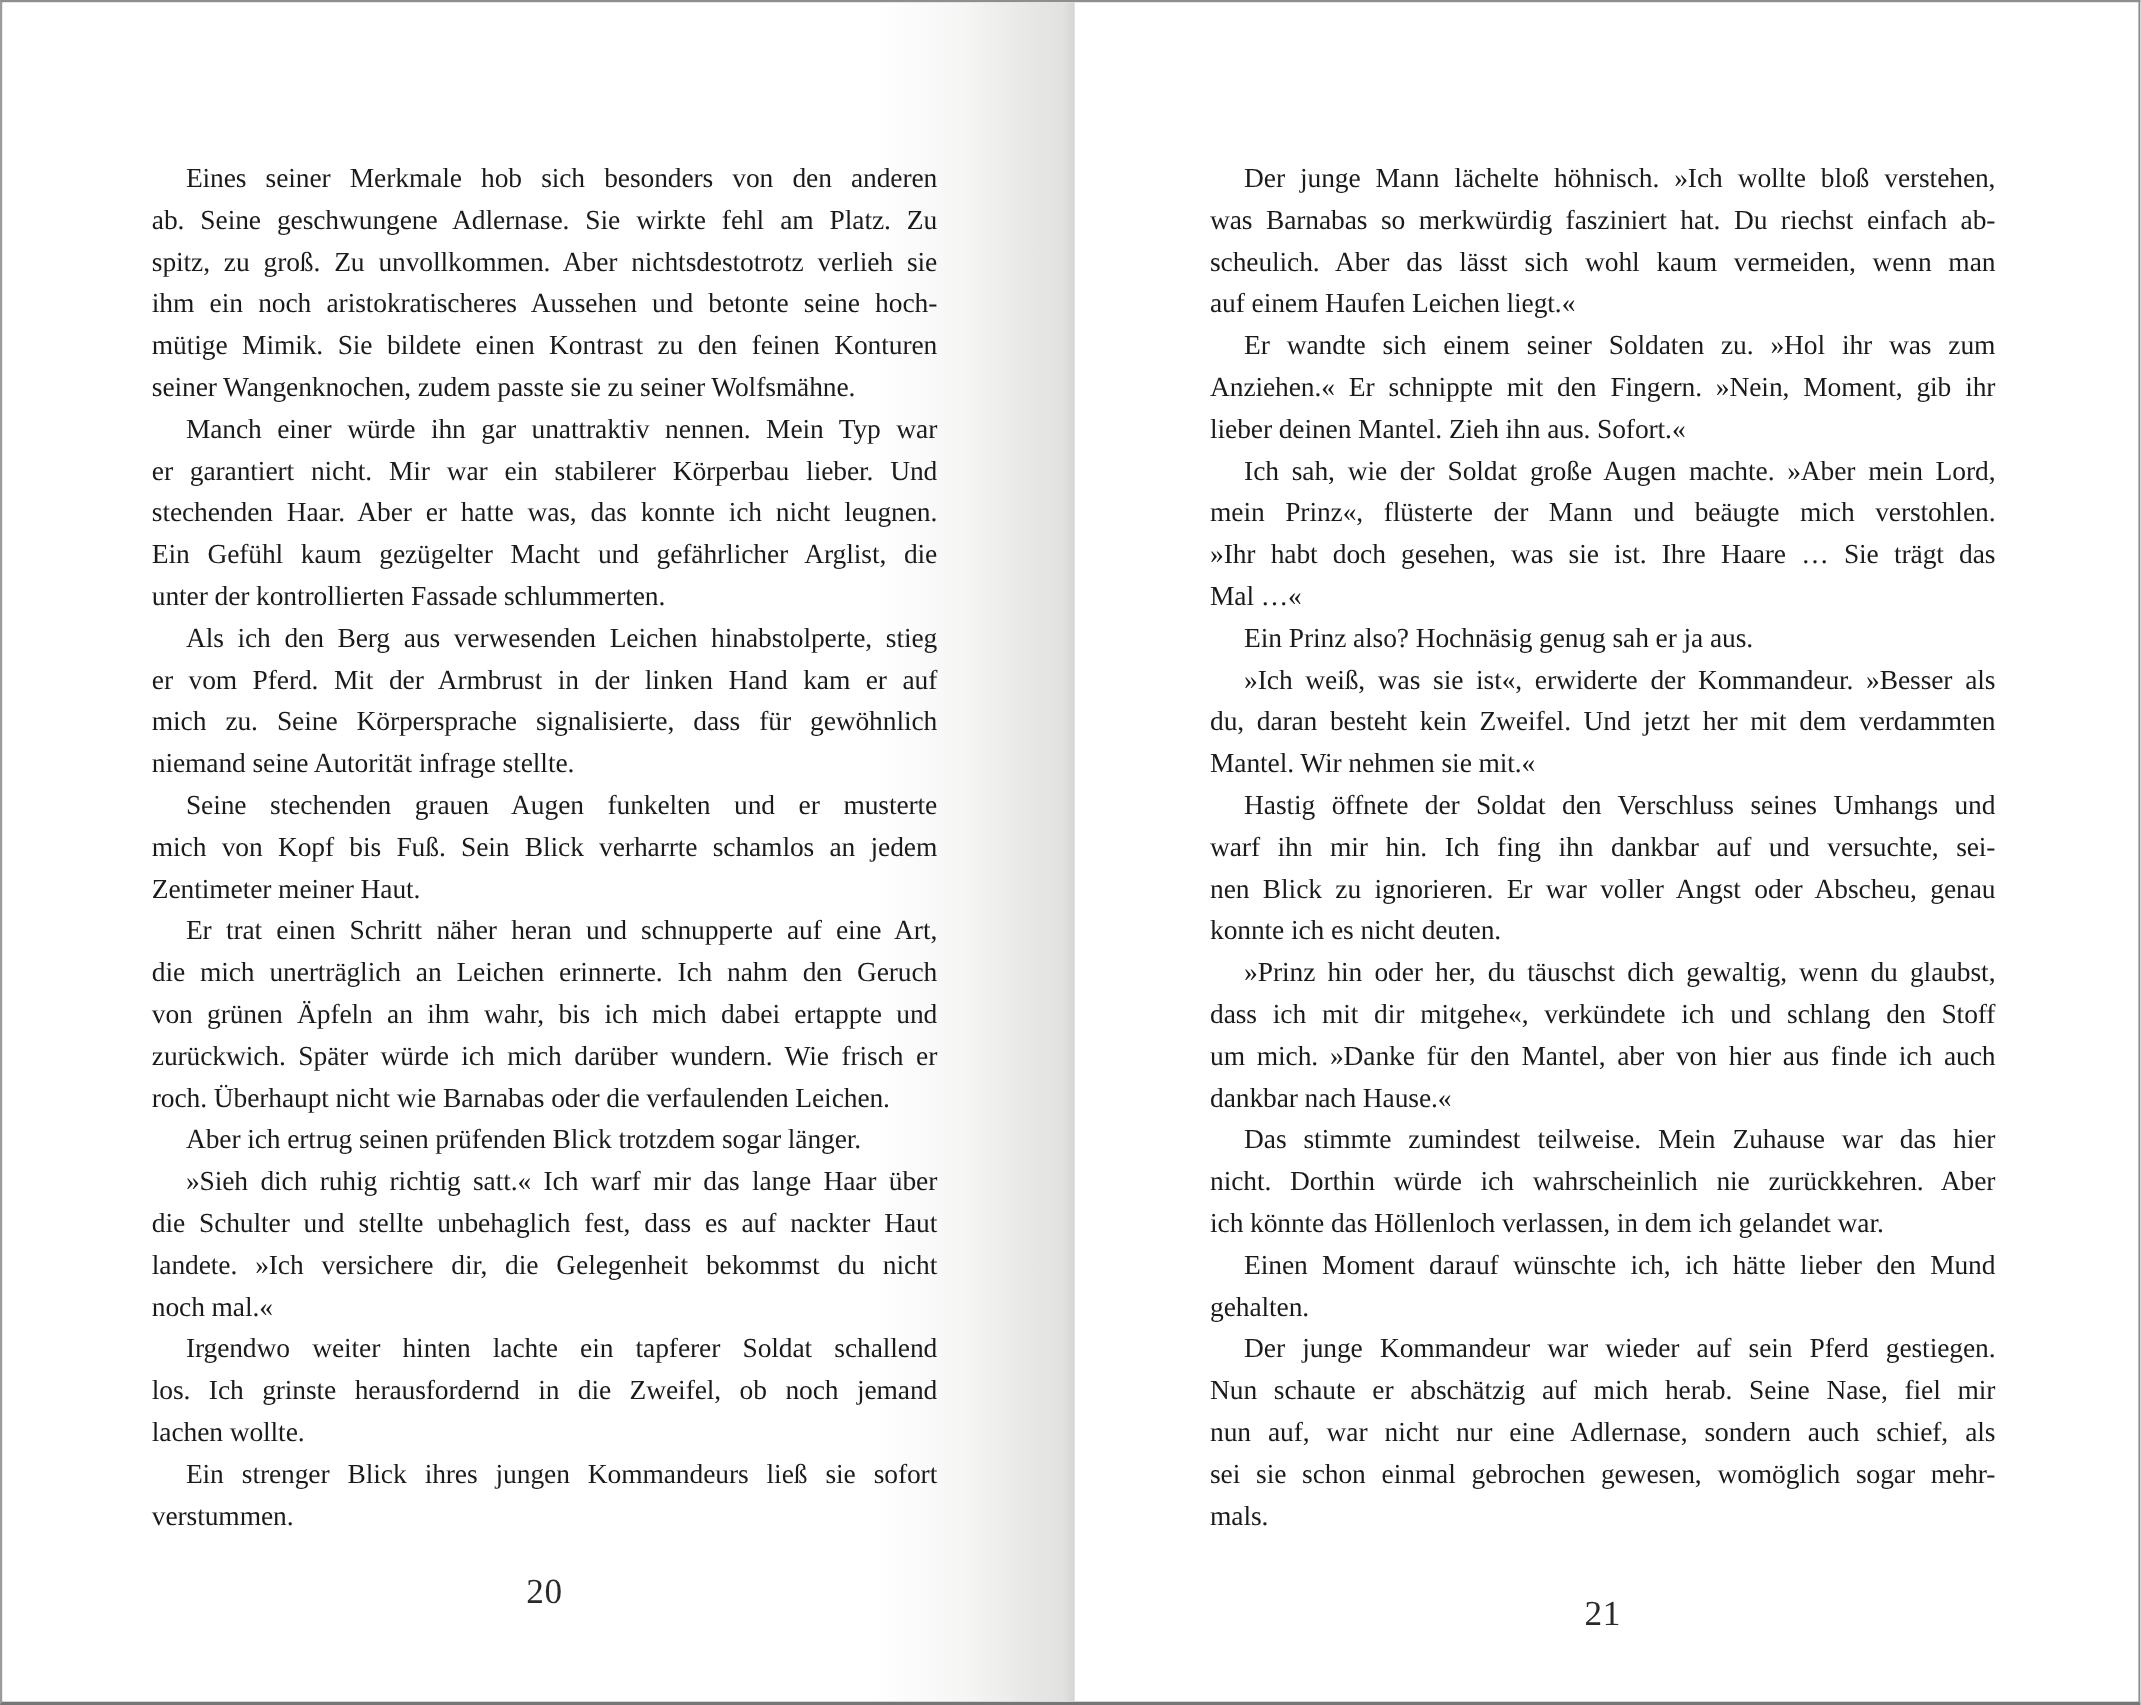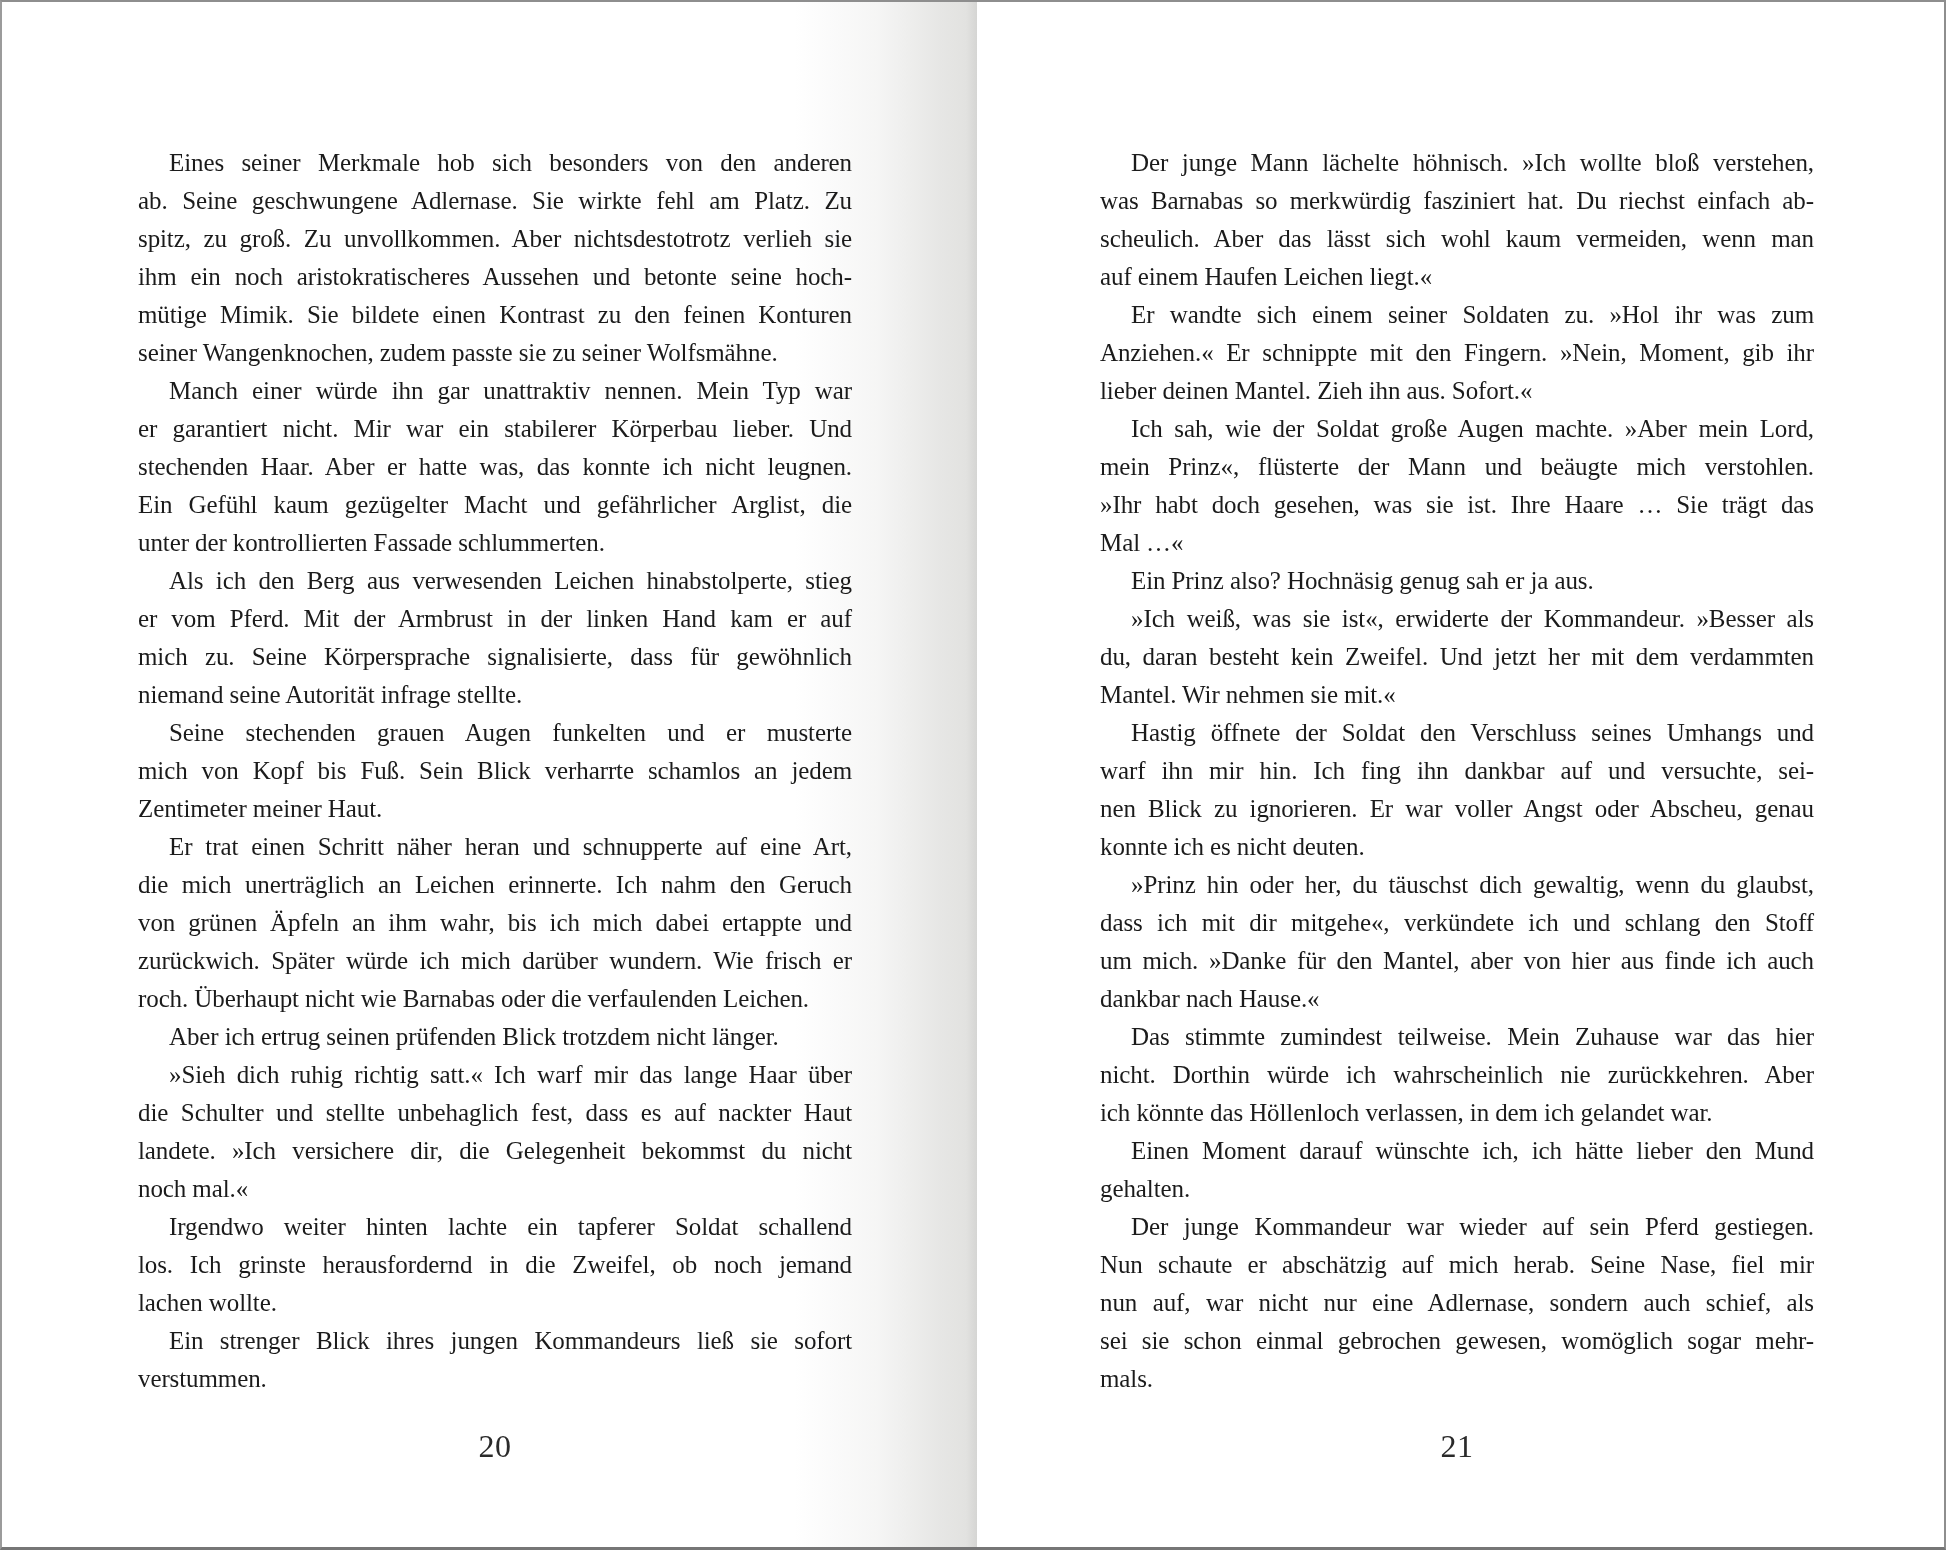--- a/index.html
+++ b/index.html
@@ -50,21 +50,21 @@
     top:1428px;
     width:714px;
     height:32px;
     line-height:32px;
     text-align:center;
     font-size:32px;
     color:#2a2a2a;
     letter-spacing:0.5px;
   }
   .pagenum.left{left:136px;}
-  .pagenum.right{left:1098px;}
+  .pagenum.right{left:1098px;margin-top:20px;}
 </style>
 </head>
 <body>
 
 <div id="spread">
   <div class="gutter-shadow"></div>
 
   <div class="page-text left">
       <div class="line indent">Eines seiner Merkmale hob sich besonders von den anderen</div>
       <div class="line">ab. Seine geschwungene Adlernase. Sie wirkte fehl am Platz. Zu</div>
@@ -82,21 +82,21 @@
       <div class="line">mich zu. Seine Körpersprache signalisierte, dass für gewöhnlich</div>
       <div class="line last">niemand seine Autorität infrage stellte.</div>
       <div class="line indent">Seine stechenden grauen Augen funkelten und er musterte</div>
       <div class="line">mich von Kopf bis Fuß. Sein Blick verharrte schamlos an jedem</div>
       <div class="line last">Zentimeter meiner Haut.</div>
       <div class="line indent">Er trat einen Schritt näher heran und schnupperte auf eine Art,</div>
       <div class="line">die mich unerträglich an Leichen erinnerte. Ich nahm den Geruch</div>
       <div class="line">von grünen Äpfeln an ihm wahr, bis ich mich dabei ertappte und</div>
       <div class="line">zurückwich. Später würde ich mich darüber wundern. Wie frisch er</div>
       <div class="line last">roch. Überhaupt nicht wie Barnabas oder die verfaulenden Leichen.</div>
-      <div class="line indent last">Aber ich ertrug seinen prüfenden Blick trotzdem nicht länger.</div>
+      <div class="line indent last">Aber ich ertrug seinen prüfenden Blick trotzdem sogar länger.</div>
       <div class="line indent">»Sieh dich ruhig richtig satt.« Ich warf mir das lange Haar über</div>
       <div class="line">die Schulter und stellte unbehaglich fest, dass es auf nackter Haut</div>
       <div class="line">landete. »Ich versichere dir, die Gelegenheit bekommst du nicht</div>
       <div class="line last">noch mal.«</div>
       <div class="line indent">Irgendwo weiter hinten lachte ein tapferer Soldat schallend</div>
       <div class="line">los. Ich grinste herausfordernd in die Zweifel, ob noch jemand</div>
       <div class="line last">lachen wollte.</div>
       <div class="line indent">Ein strenger Blick ihres jungen Kommandeurs ließ sie sofort</div>
       <div class="line last">verstummen.</div>
     </div>

